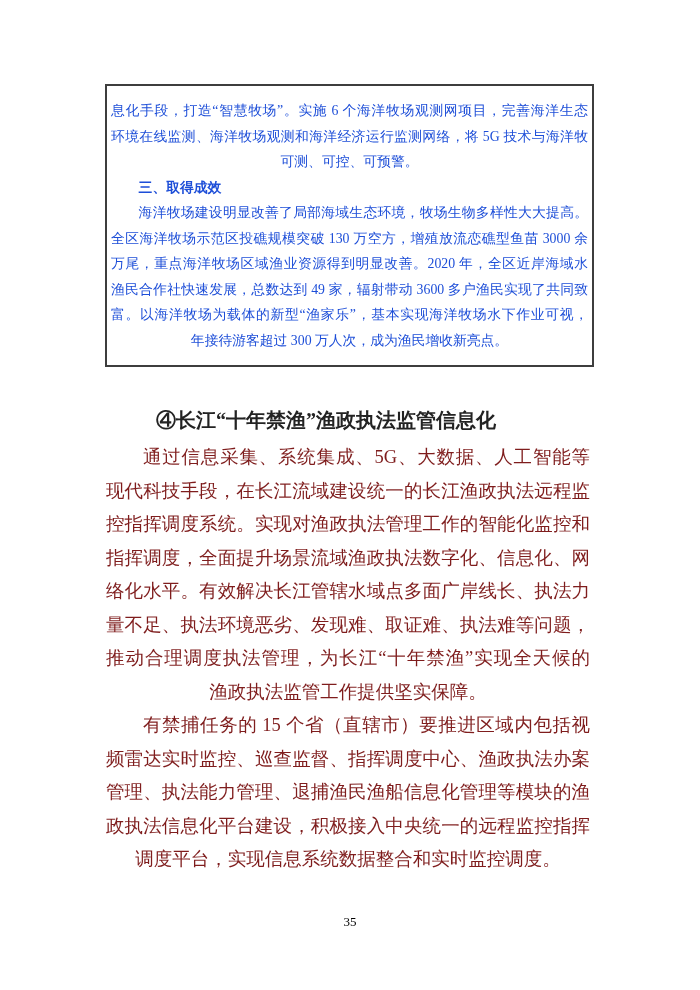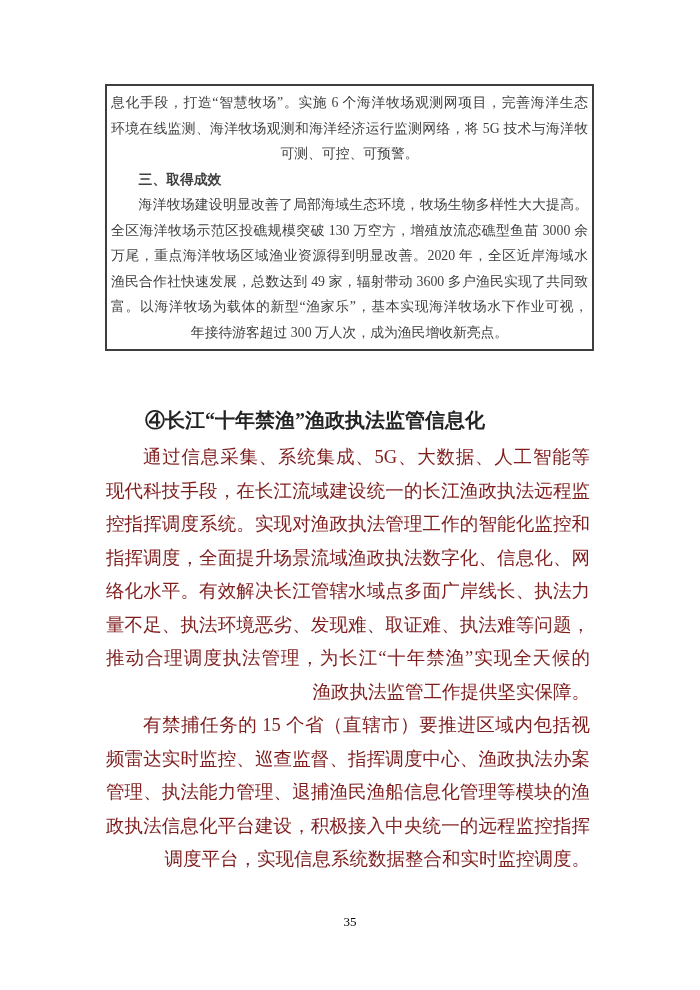--- a/index.html
+++ b/index.html
@@ -13,48 +13,48 @@
     position: relative;
     width: 700px; height: 990px;
     background: #ffffff;
     color: #2e2e2e;
   }
   
   .tbox {
     position: absolute;
     left: 105px; top: 84px;
     width: 477px;
-    padding: 4px 4px;
+    padding: 12px 4px;
     border: 2px solid #3e3e3e;
     font-size: 13.8px;
     line-height: 25.5px;
-    color: #404040;
+    color: #1d4ed8;
   }
   .bline { text-align: center; }
   .bsub  { font-weight: 700; text-indent: 2em; }
   
   .main-heading {
     position: absolute;
-    left: 105px; top: 407px;
+    left: 116px; top: 407px;
     width: 486px;
     font-size: 20px;
     line-height: 27px;
     font-weight: 700;
     text-indent: 2em;
     color: #232323;
   }
   .main-text {
     position: absolute;
     left: 106px; top: 441px;
     width: 484px;
     font-size: 18.5px;
     line-height: 33.5px;
     color: #7f1d1d;
   }
-  .mline { text-align: right; }
+  .mline { text-align: center; }
   
   .jl { text-align: justify; text-align-last: justify; }
   .ind { text-indent: 2em; }
   .page-number {
     position: absolute;
     left: 0; top: 914px;
     width: 700px;
     text-align: center;
     font-size: 13px;
     color: #000000;

